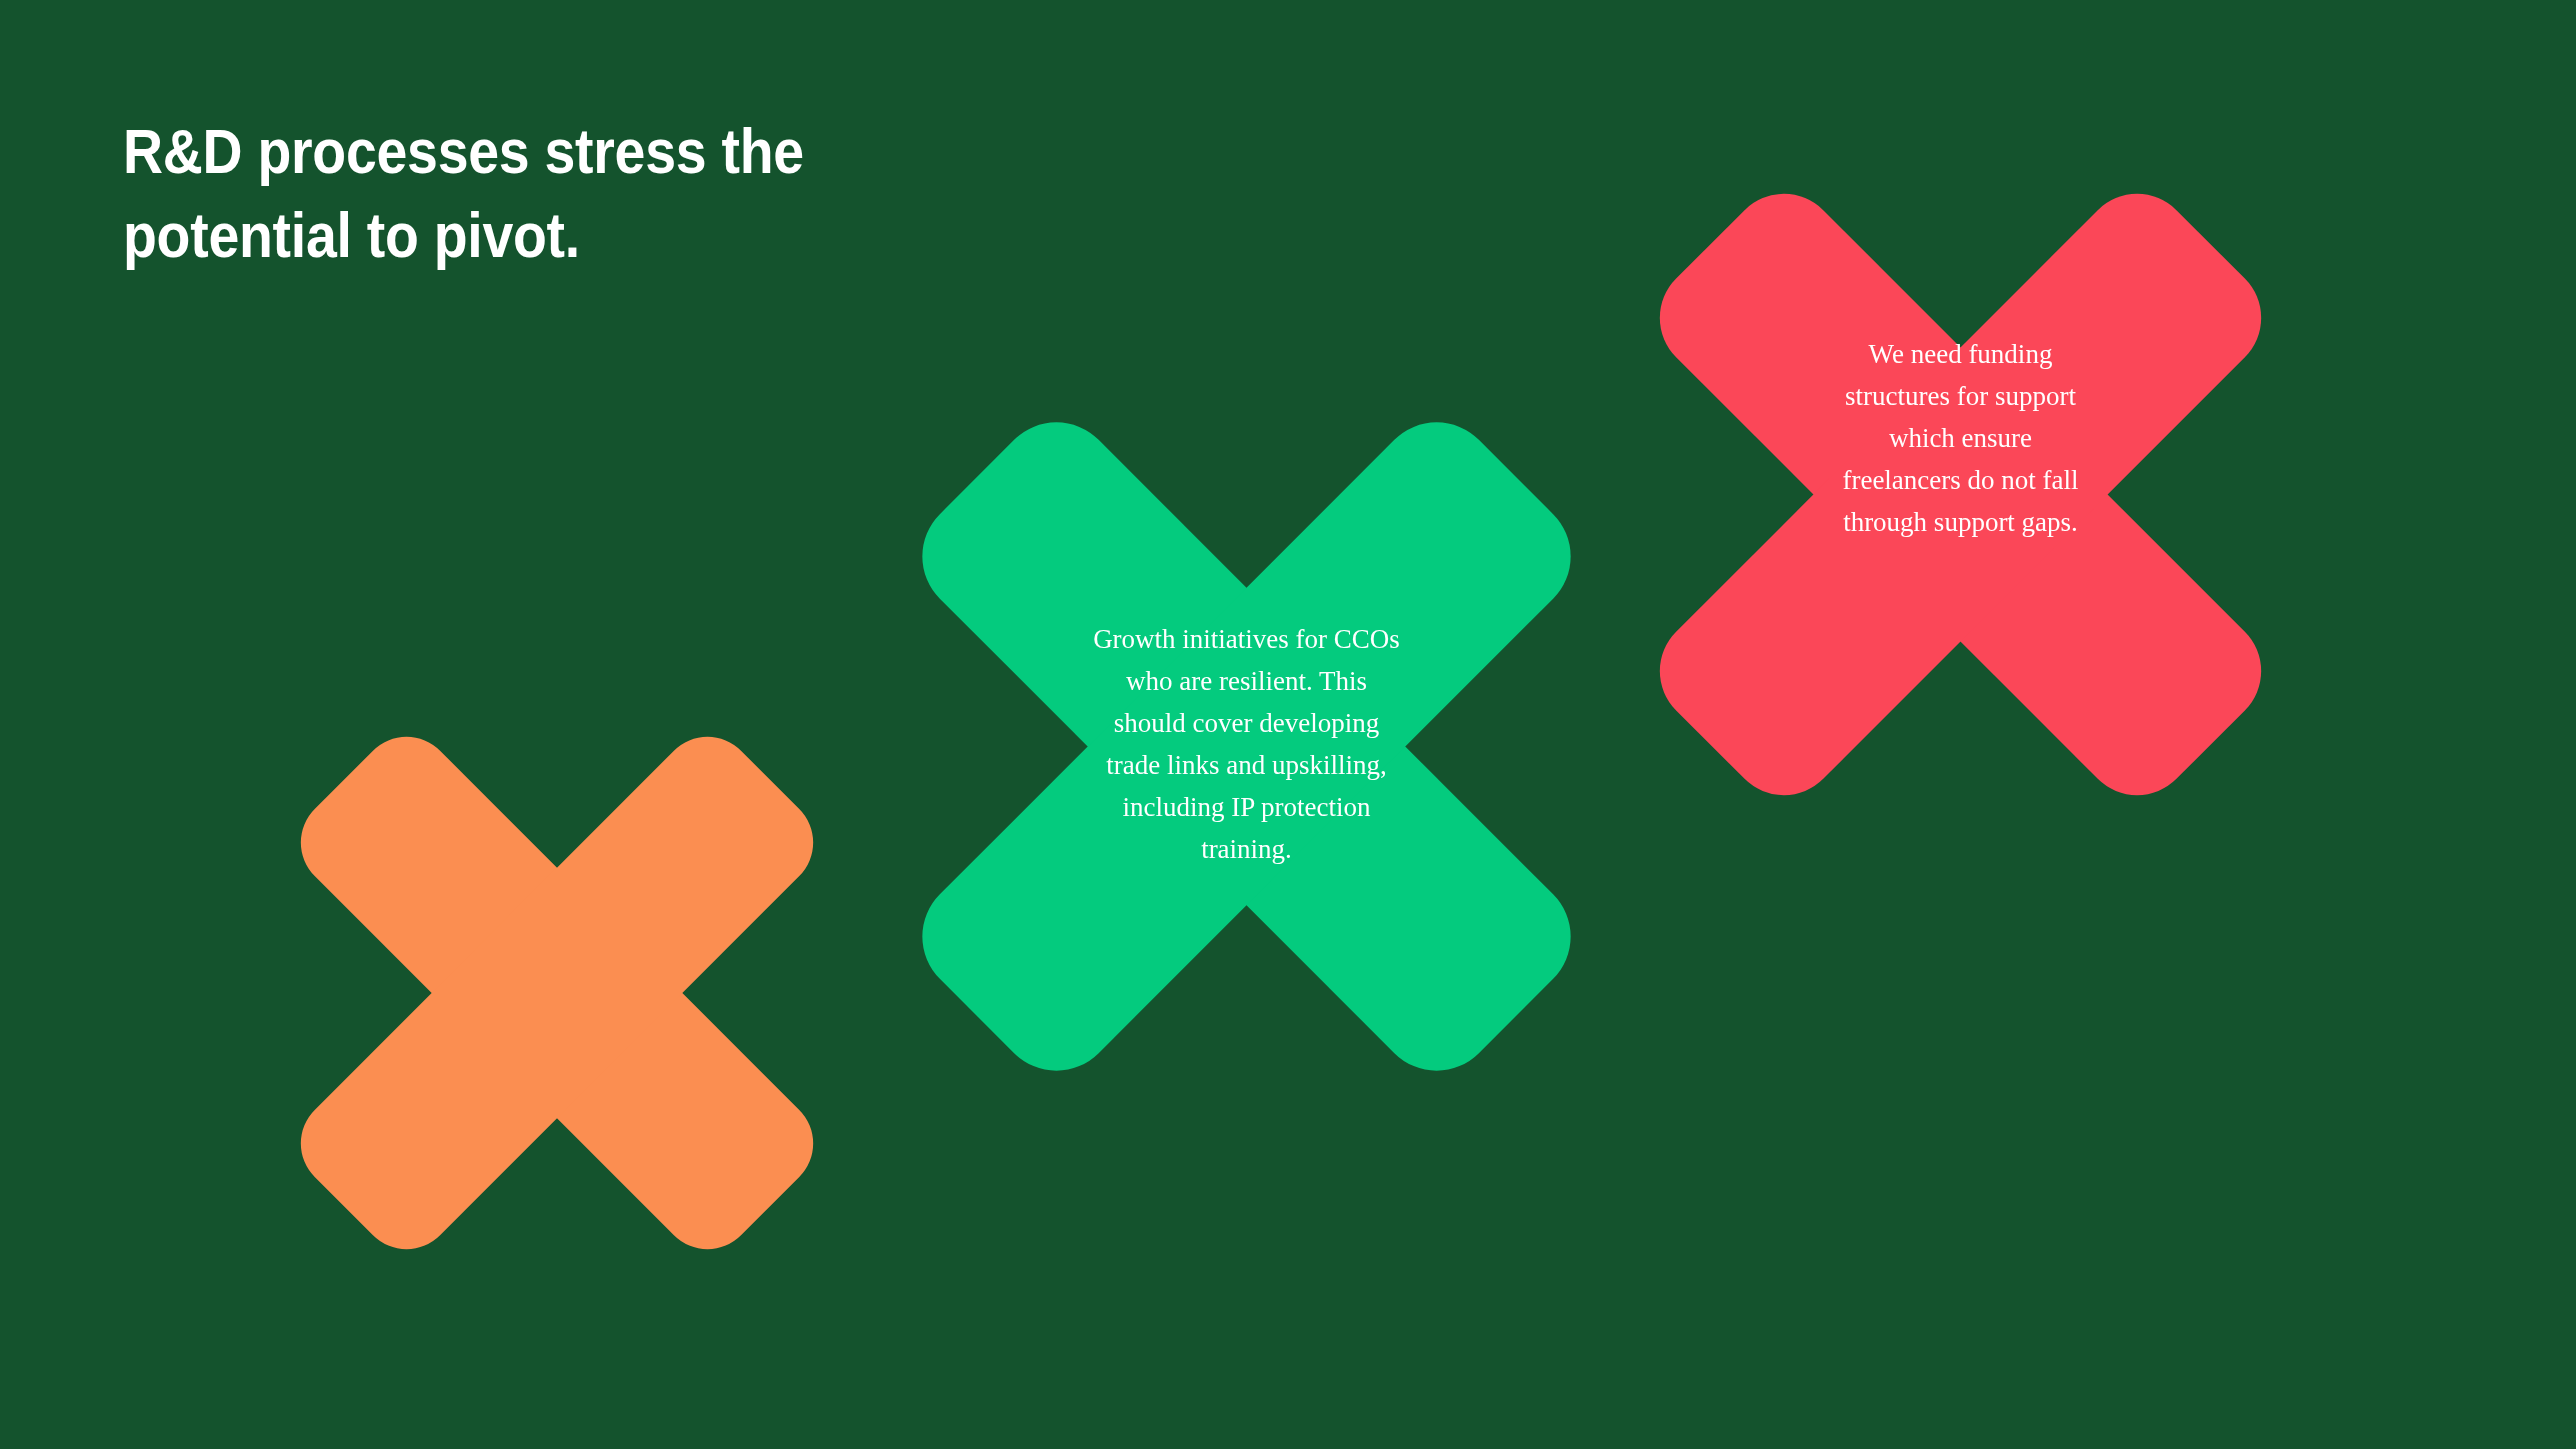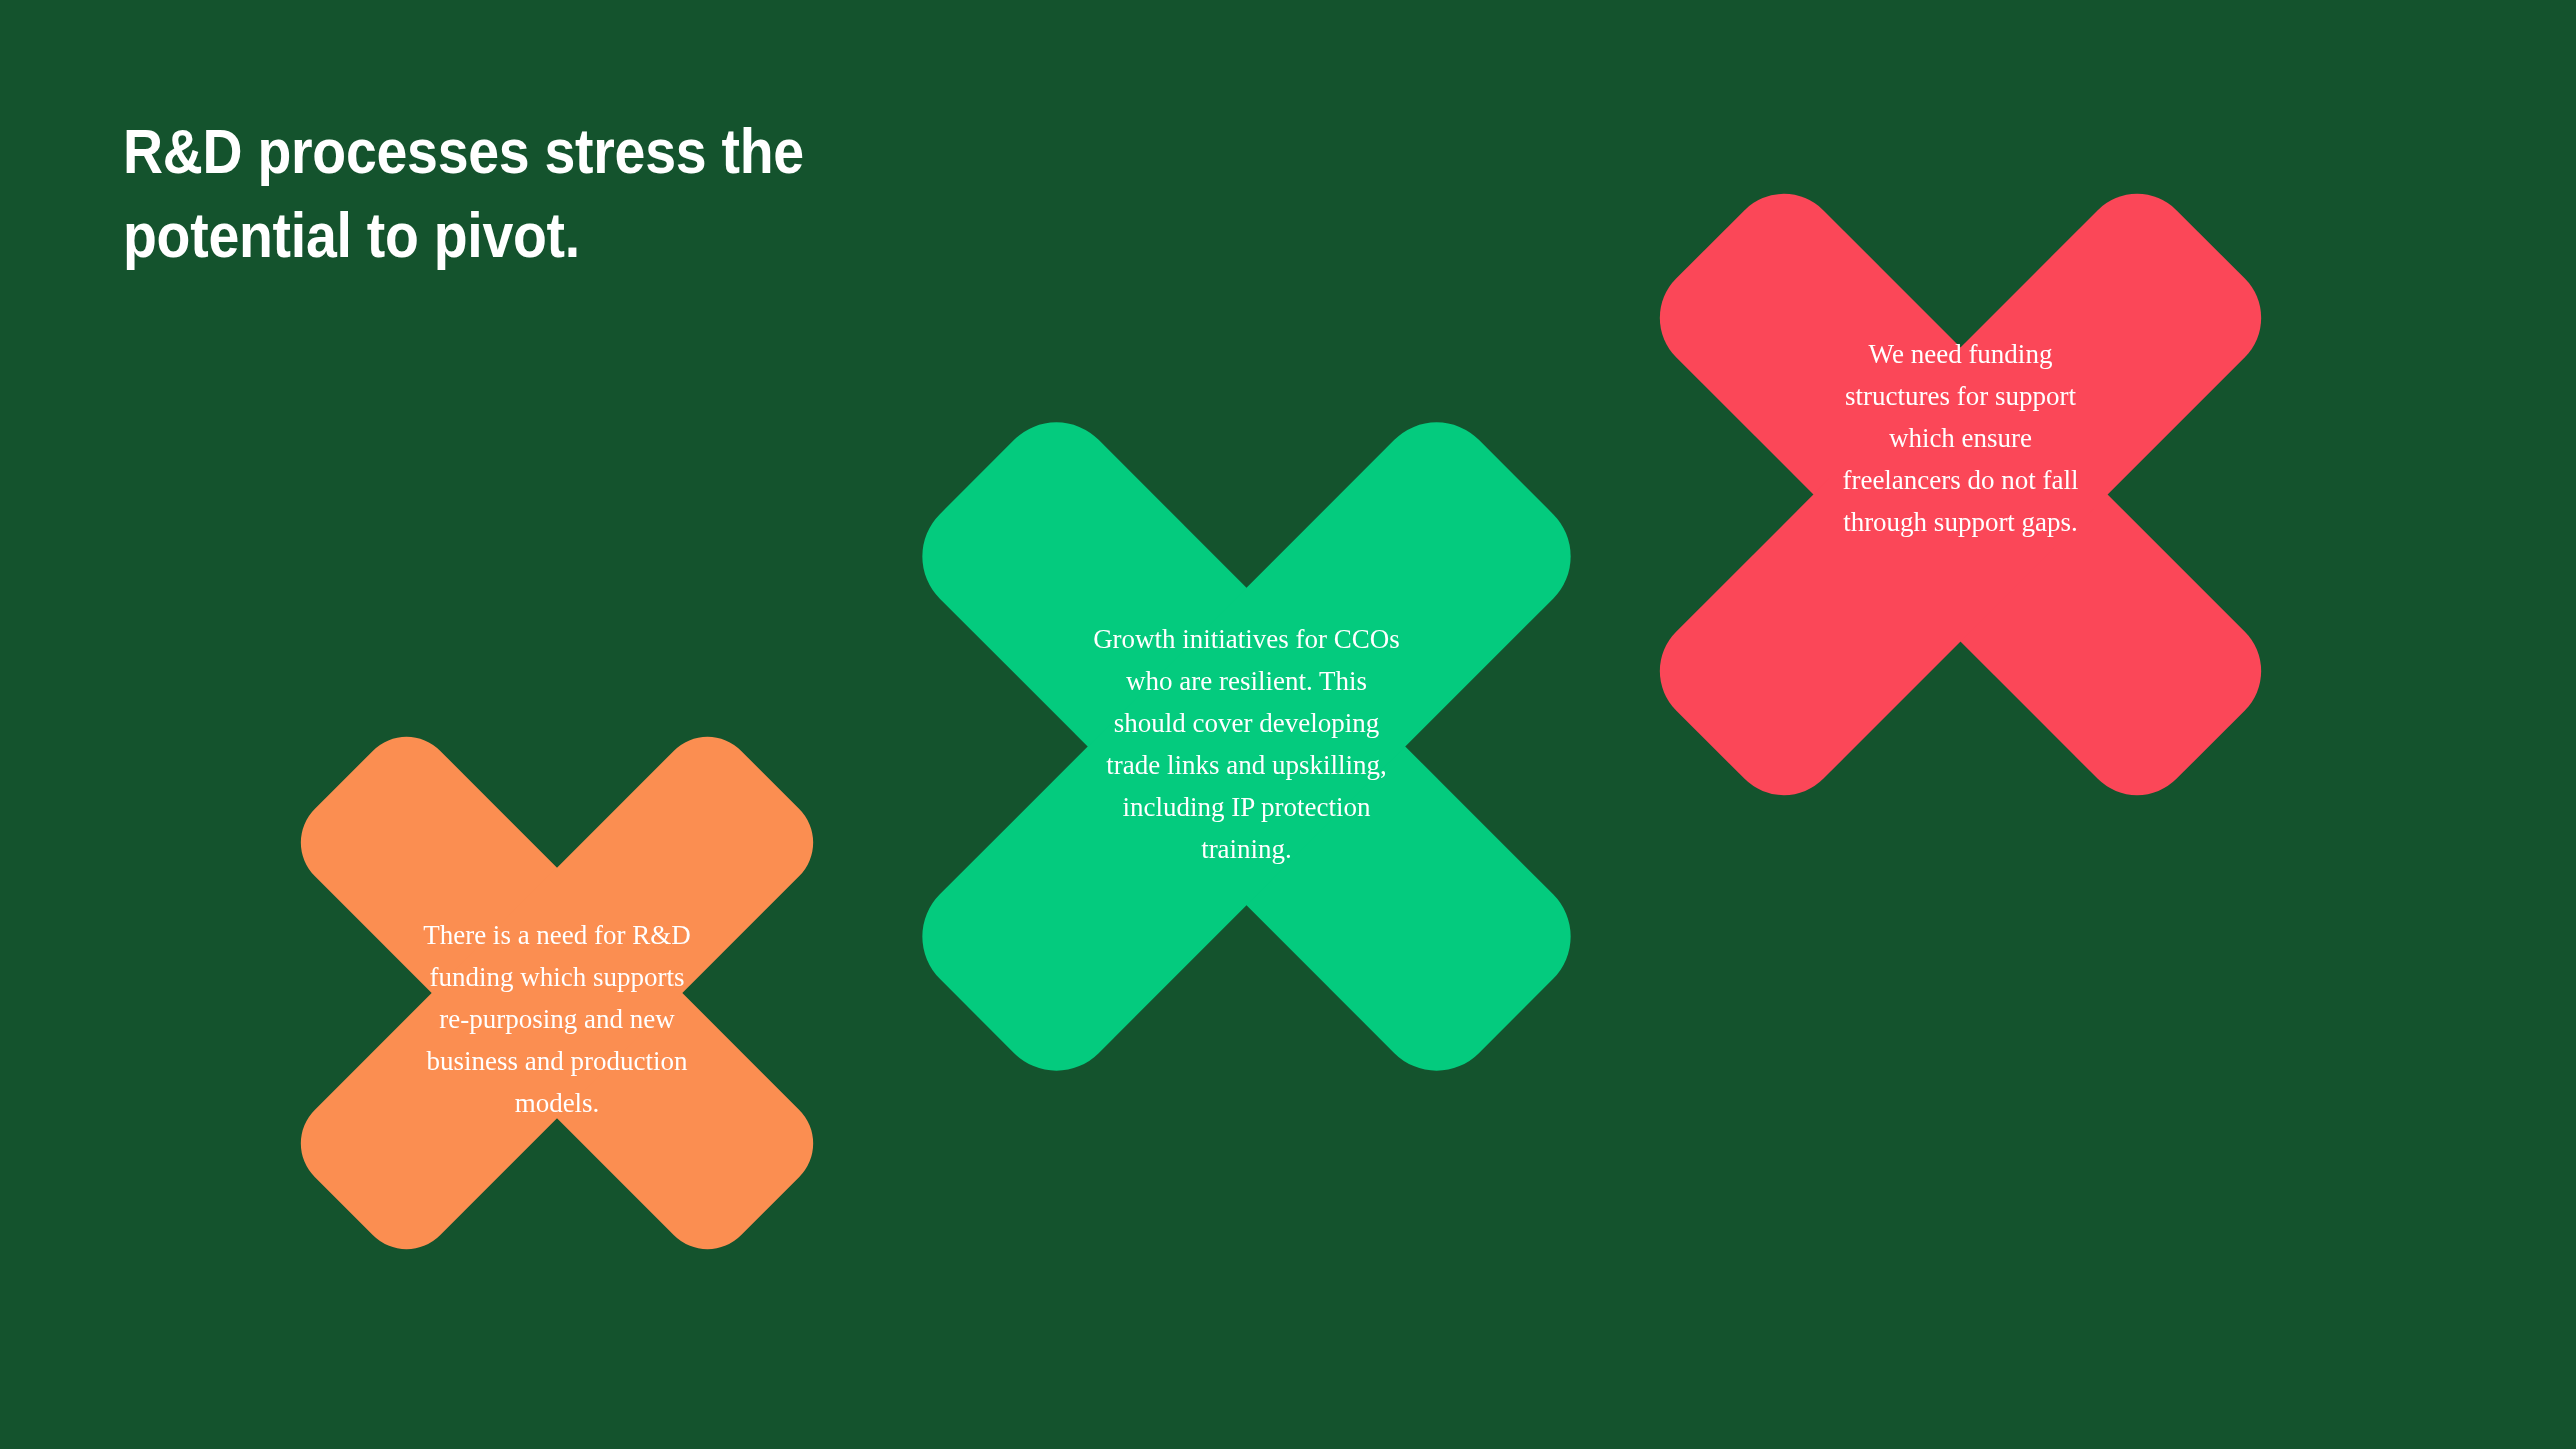--- a/index.html
+++ b/index.html
@@ -74,21 +74,20 @@
   <div id="title">R&amp;D processes stress the
 potential to pivot.</div>
 
   <div class="xblock" id="x-orange">
     <svg viewBox="0 0 1312 1312" preserveAspectRatio="none">
       <g transform="translate(656,656)">
         <rect x="-585" y="-172" width="1170" height="344" rx="92" ry="92" transform="rotate(45)" fill="#fb8e51"></rect>
         <rect x="-585" y="-172" width="1170" height="344" rx="92" ry="92" transform="rotate(-45)" fill="#fb8e51"></rect>
       </g>
     </svg>
-    <div class="xtext">There is a need for R&amp;D funding which supports re-purposing and new business and production models.</div>
   </div>
 
   <div class="xblock" id="x-green">
     <svg viewBox="0 0 1660 1660" preserveAspectRatio="none">
       <g transform="translate(830,830)">
         <rect x="-740" y="-218" width="1480" height="436" rx="116" ry="116" transform="rotate(45)" fill="#04cb7e"></rect>
         <rect x="-740" y="-218" width="1480" height="436" rx="116" ry="116" transform="rotate(-45)" fill="#04cb7e"></rect>
       </g>
     </svg>
     <div class="xtext">Growth initiatives for CCOs who are resilient. This should cover developing trade links and upskilling, including IP protection training.</div>

